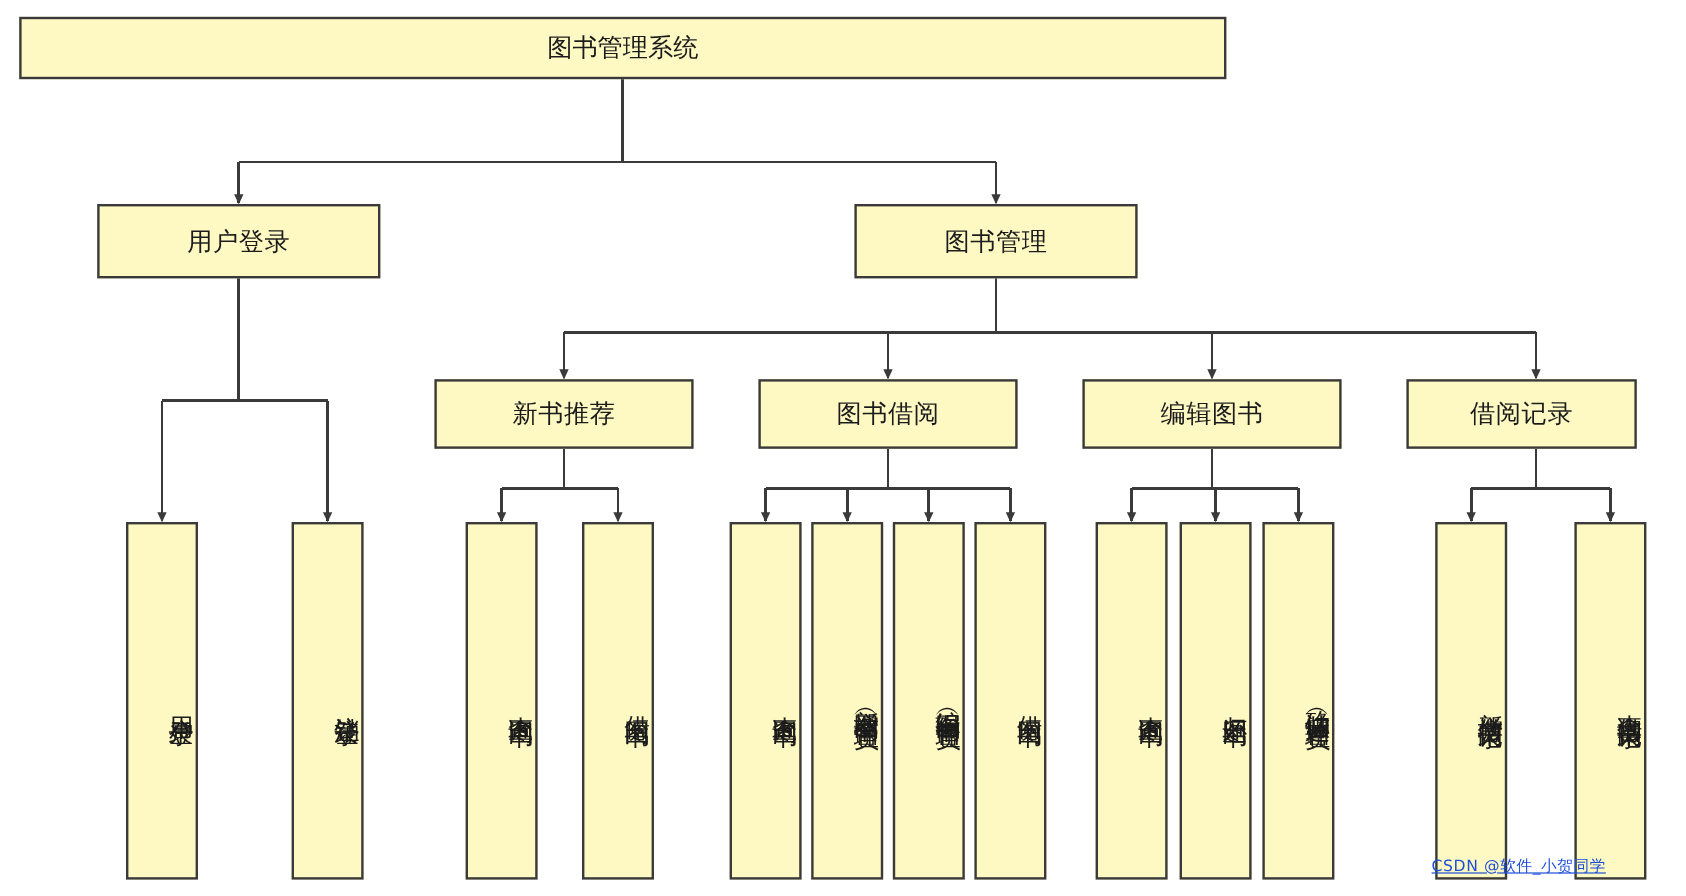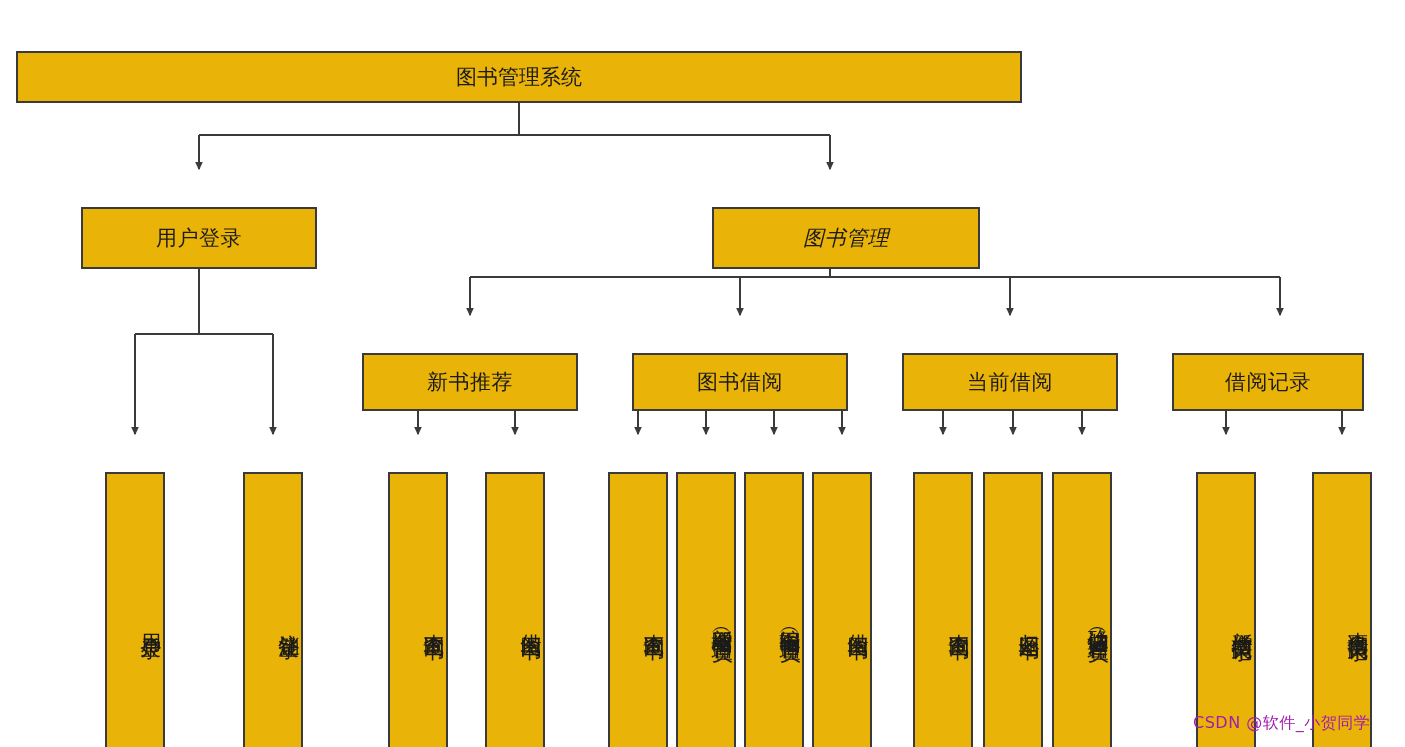--- a/index.html
+++ b/index.html
@@ -21,29 +21,28 @@
     position: absolute;
     left: 0;
     top: 0;
     width: 1405px;
     height: 747px;
     pointer-events: none;
   }
   .node {
     position: absolute;
     box-sizing: border-box;
-    background: #eab308;
+    background: #fef9c3;
     border: 2px solid #3a3a3a;
     display: flex;
     align-items: center;
     justify-content: center;
     color: #1b1b1b;
     text-align: center;
     line-height: 1.18;
-    margin-top: 37px;
   }
   .node.horiz {
     font-size: 21px;
     letter-spacing: 0.5px;
     padding: 0 6px;
   }
   .node.root {
     font-size: 21px;
   }
   .node.vert {
@@ -55,24 +54,25 @@
     align-items: flex-start;
     justify-content: center;
   }
   .node.vert > .vlabel {
     writing-mode: vertical-rl;
     text-orientation: upright;
     display: block;
   }
   .watermark {
     position: absolute;
-    font-size: 16px;
-    color: #a21caf;
+    font-size: 13px;
+    color: #1d4ed8;
     white-space: nowrap;
     letter-spacing: 0.5px;
+    text-decoration: underline;
   }
 </style>
 </head>
 <body>
 
 <div id="canvas">
 
   <svg id="edges" viewBox="0 0 1405 747" xmlns="http://www.w3.org/2000/svg">
     <defs>
       <marker id="arrow" markerWidth="9" markerHeight="9" refX="7.2" refY="4.5" orient="auto" markerUnits="userSpaceOnUse">
@@ -116,32 +116,32 @@
       </g>
   </svg>
 
   <div class="node root" style="left: 16px; top: 14px; width: 1006px; height: 52px;">
     <span>图书管理系统</span>
   </div>
 
   <div class="node horiz" style="left: 81px; top: 170px; width: 236px; height: 62px;">
     <span>用户登录</span>
   </div>
-  <div class="node horiz" style="left: 712px; top: 170px; width: 268px; height: 62px; font-style: italic;">
+  <div class="node horiz" style="left: 712px; top: 170px; width: 236px; height: 62px;">
     <span>图书管理</span>
   </div>
 
   <div class="node horiz" style="left: 632px; top: 316px; width: 216px; height: 58px;">
     <span>图书借阅</span>
   </div>
   <div class="node horiz" style="left: 362px; top: 316px; width: 216px; height: 58px;">
     <span>新书推荐</span>
   </div>
   <div class="node horiz" style="left: 902px; top: 316px; width: 216px; height: 58px;">
-    <span>当前借阅</span>
+    <span>编辑图书</span>
   </div>
   <div class="node horiz" style="left: 1172px; top: 316px; width: 192px; height: 58px;">
     <span>借阅记录</span>
   </div>
 
   <div class="node vert" style="left: 105px; top: 435px; width: 60px; height: 298px;">
     <span class="vlabel">用户登录</span>
   </div>
   <div class="node vert" style="left: 243px; top: 435px; width: 60px; height: 298px;">
     <span class="vlabel">注销登录</span>

